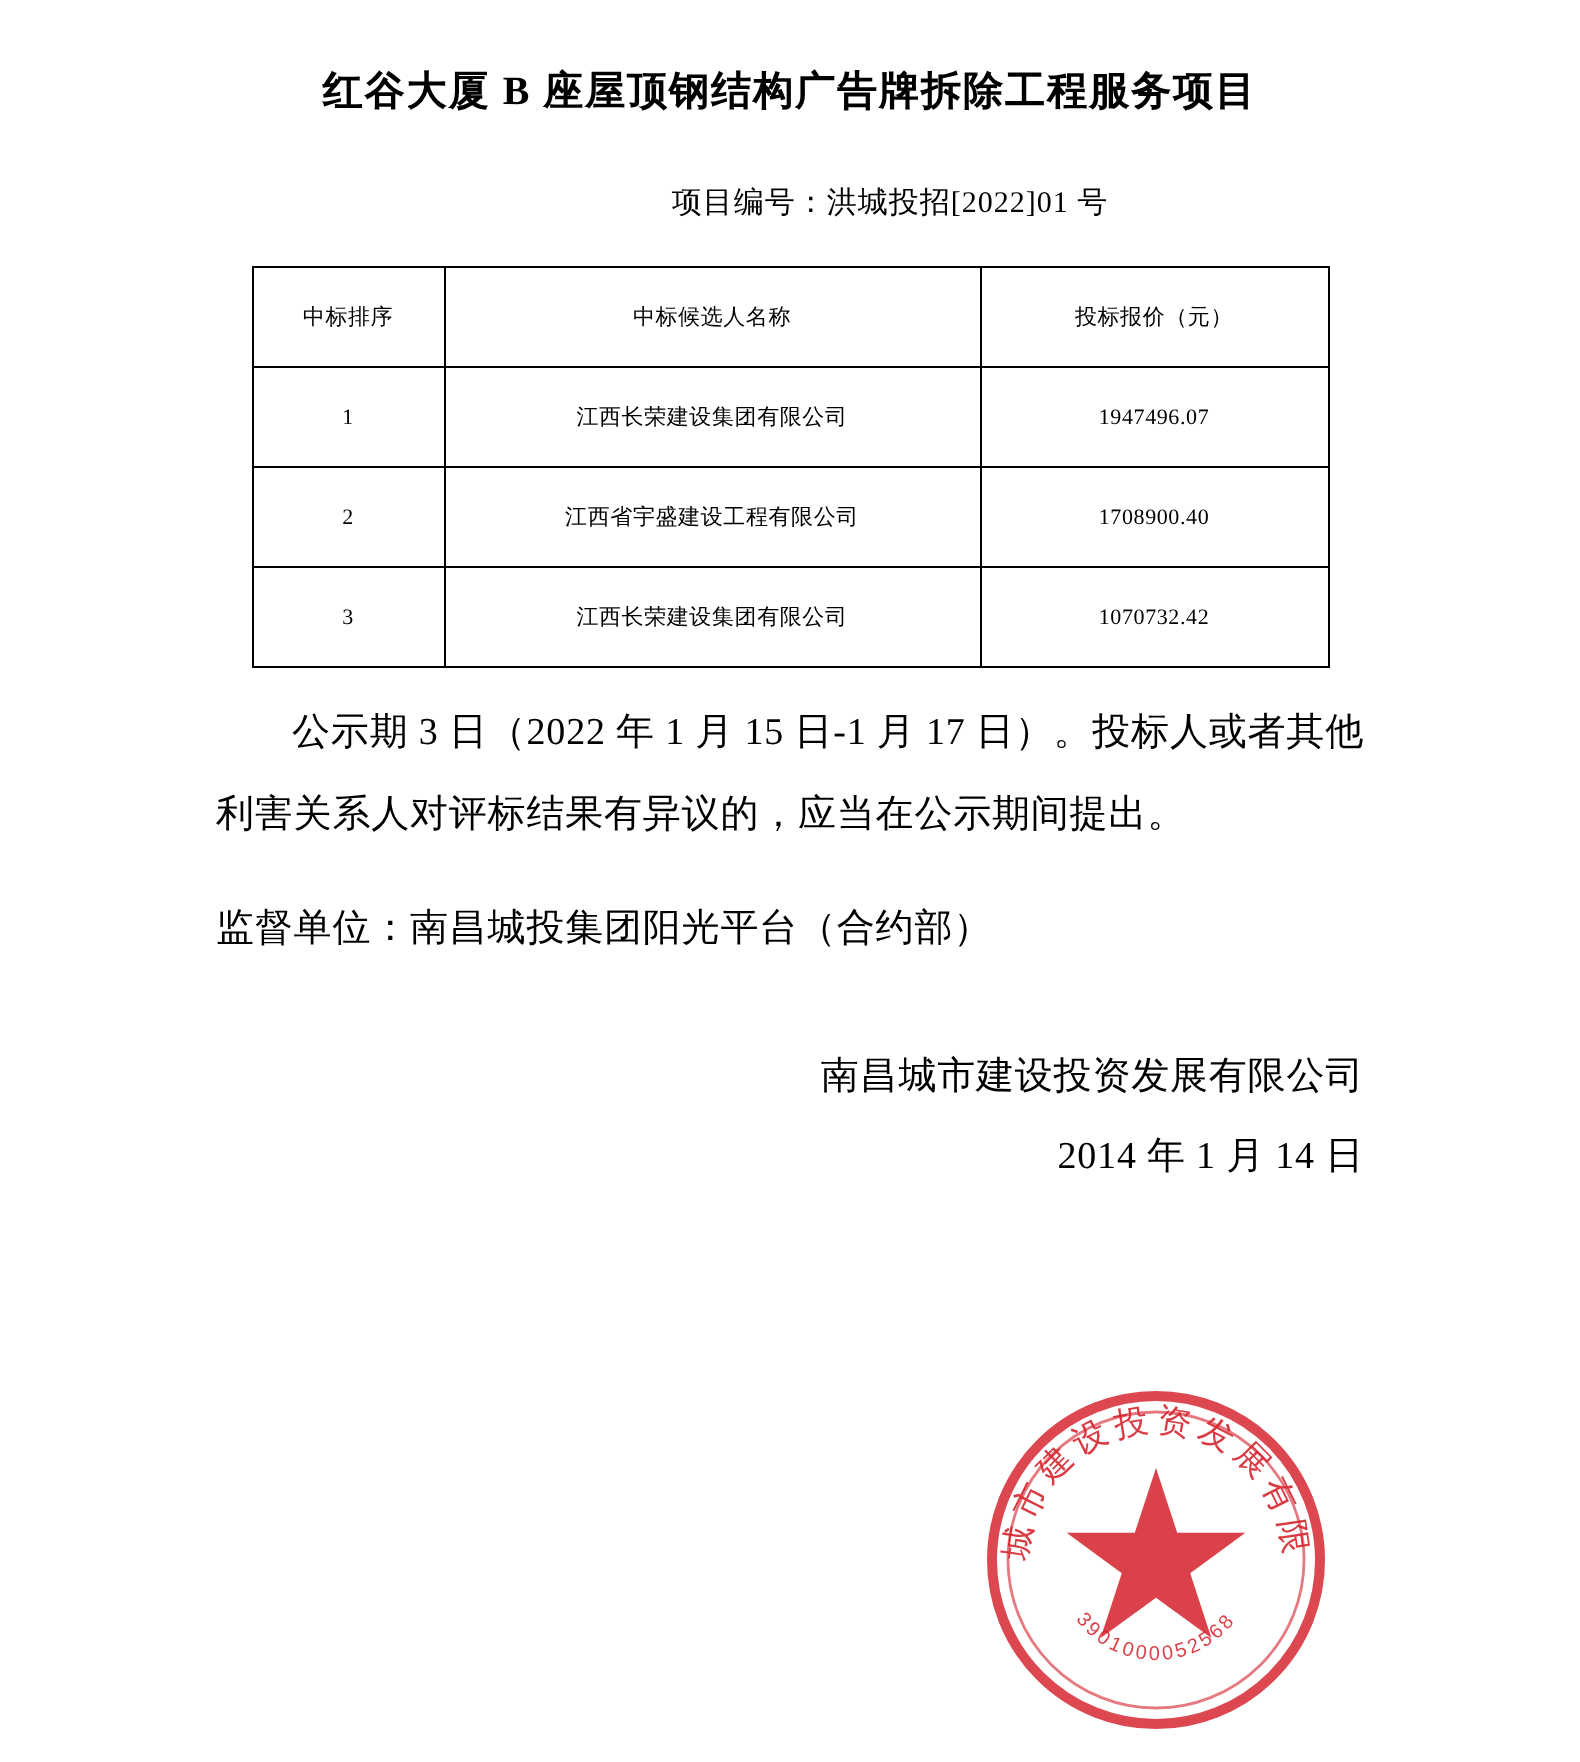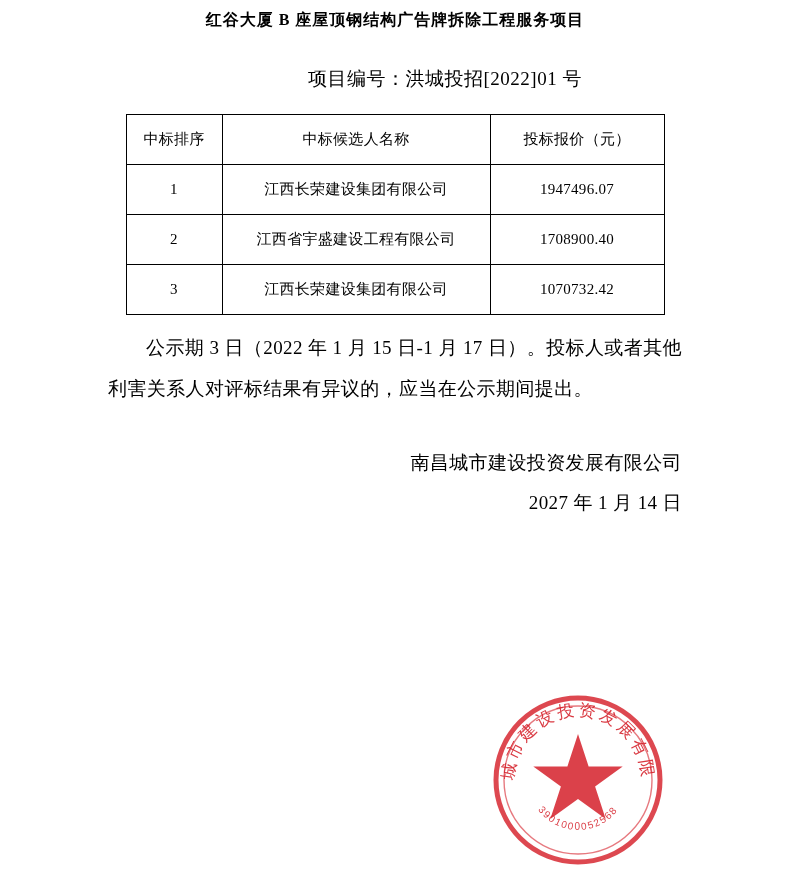--- a/index.html
+++ b/index.html
@@ -18,32 +18,33 @@
   .page {
     position: absolute;
     left: 0;
     top: 0;
     width: 790px;
     height: 881px;
   }
 
   .title {
     text-align: center;
-    font-size: 16px;
+    font-size: 20px;
     font-weight: bold;
     letter-spacing: 1px;
     line-height: 40px;
+    margin-top: 26px;
   }
   .title-line {
     display: block;
   }
 
   .doc-number {
     text-align: center;
-    font-size: 19px;
+    font-size: 15px;
     margin-top: 26px;
     letter-spacing: 0.5px;
     padding-left: 100px;
   }
 
   .para {
     font-size: 19px;
     line-height: 41px;
     margin: 12px 108px 0 108px;
     text-align: justify;
@@ -55,21 +56,21 @@
   }
 
   table.bidders {
     border-collapse: collapse;
     margin: 22px auto 0 auto;
     width: 538px;
     table-layout: fixed;
   }
   table.bidders td, table.bidders th {
     border: 1px solid #000000;
-    font-size: 15px;
+    font-size: 11px;
     font-weight: normal;
     text-align: center;
     height: 47px;
     letter-spacing: 0.3px;
   }
   table.bidders col.c1 { width: 96px; }
   table.bidders col.c2 { width: 268px; }
   table.bidders col.c3 { width: 174px; }
 
   .sign-block {
@@ -140,25 +141,26 @@
         <td>3</td>
         <td>江西长荣建设集团有限公司</td>
         <td>1070732.42</td>
       </tr>
     </tbody>
   </table>
 
   <div class="para indent">公示期 3 日（2022 年 1 月 15 日-1 月 17 日）。投标人或者其他利害关系人对评标结果有异议的，应当在公示期间提出。</div>
 
   <div class="contact-block">
+    <span class="contact-line">监督单位：南昌城投集团阳光平台（合约部）</span>
   </div>
 
   <div class="sign-block">
     <span class="sign-line">南昌城市建设投资发展有限公司</span>
-    <span class="sign-line">2027 年 1 月 14 日</span>
+    <span class="sign-line">2014 年 1 月 14 日</span>
   </div>
 
   <div class="seal">
     <svg width="172" height="172" viewBox="0 0 172 172" aria-hidden="true">
       <defs>
         <path id="sealTopArc" d="M 22,86 A 64,64 0 0 1 150,86"></path>
         <path id="sealBottomArc" d="M 36,86 A 50,50 0 0 0 136,86"></path>
       </defs>
       <circle cx="86" cy="86" r="82" fill="none" stroke="#d5202a" stroke-width="5" opacity="0.82"></circle>
       <circle cx="86" cy="86" r="74" fill="none" stroke="#d5202a" stroke-width="1.4" opacity="0.6"></circle>

